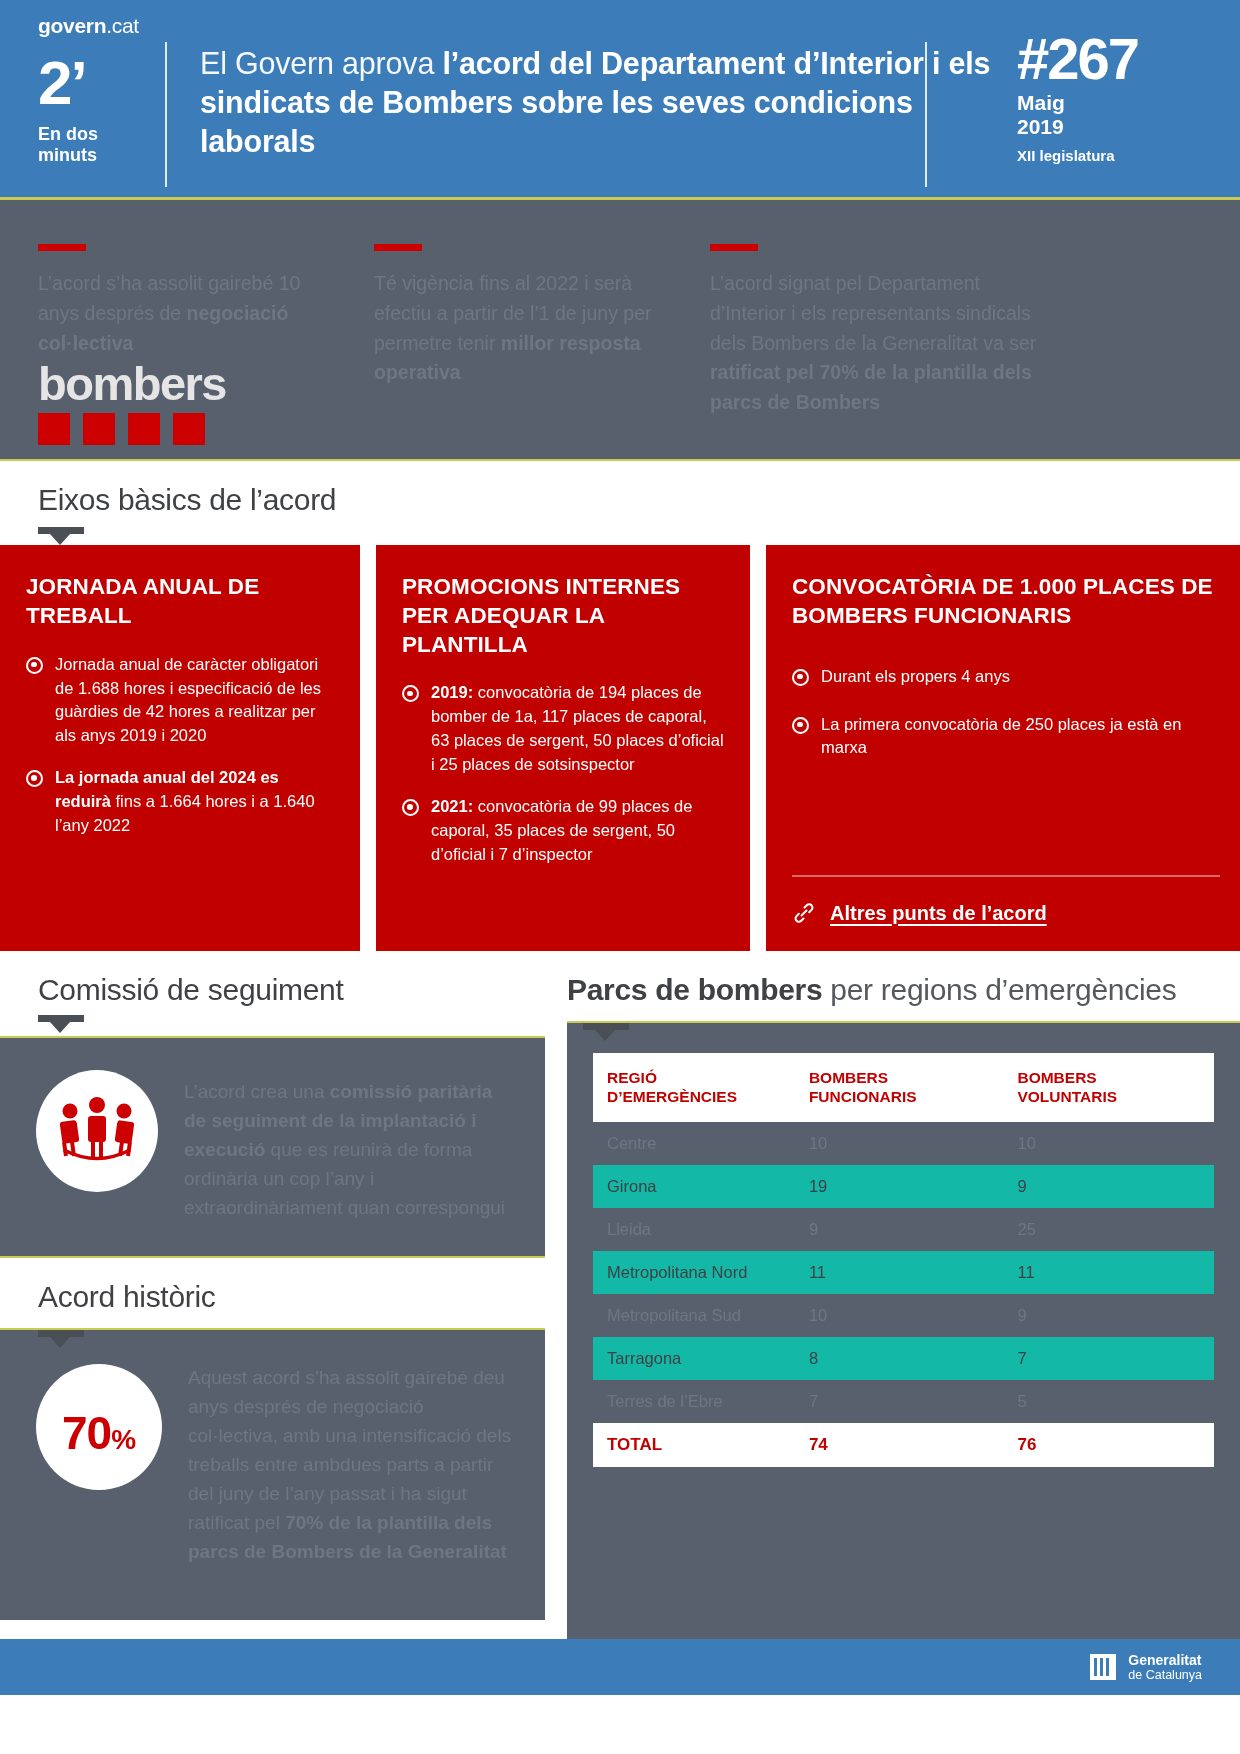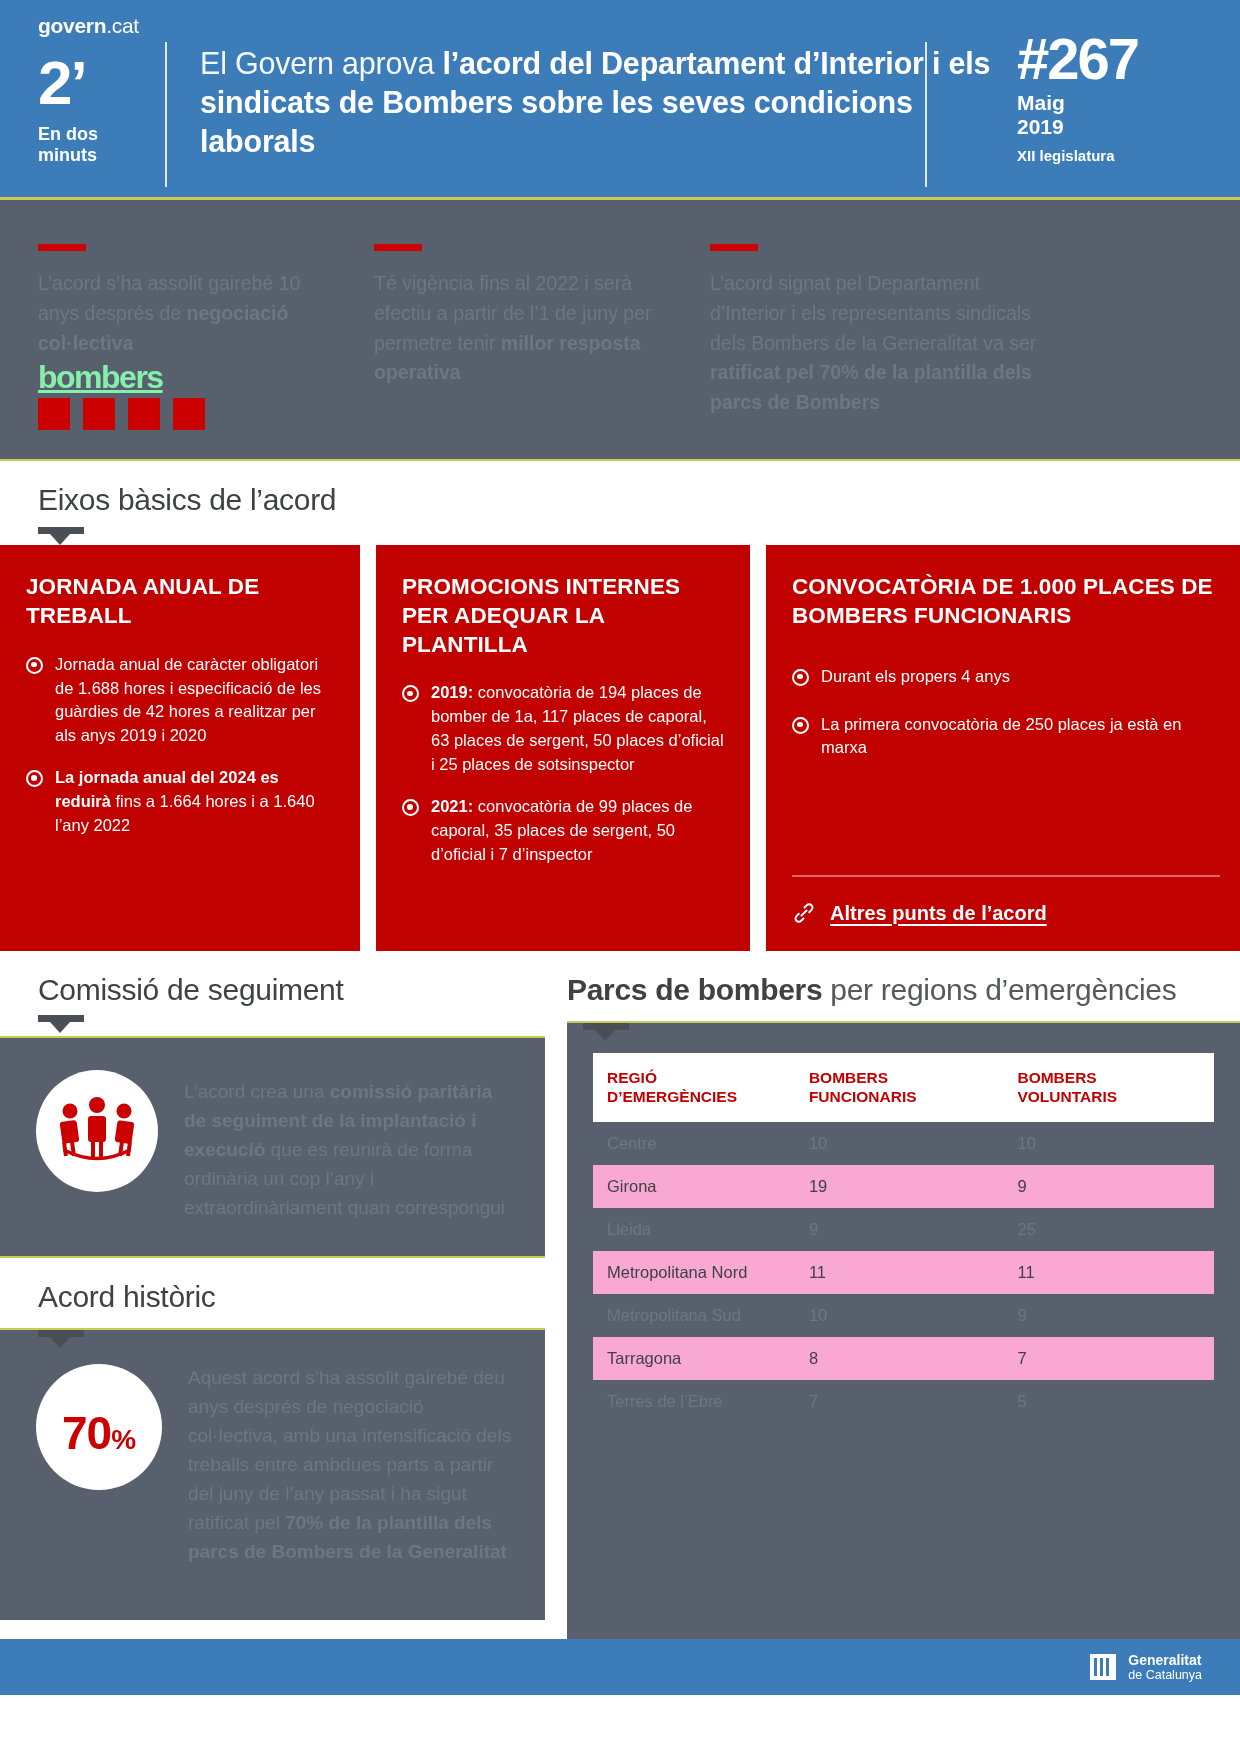--- a/index.html
+++ b/index.html
@@ -73,22 +73,22 @@
   .intro-col:nth-child(3) { width: 360px; }
   .dash { width: 48px; height: 7px; background: #cc0000; margin-bottom: 18px; }
   .intro-col p {
     font-size: 19.5px; line-height: 1.53; color: #6e7683;
   }
   .intro-col p b { font-weight: bold; color: #6e7683; }
   .bombers-logo {
     position: absolute; left: 38px; top: 162px;
   }
   .bombers-word {
-    font-size: 32px; font-weight: bold; color: #86efac;
-    letter-spacing: -1.5px; line-height: .95; text-decoration: underline;
+    font-size: 47px; font-weight: bold; color: #e5e5e5;
+    letter-spacing: -1.5px; line-height: .95;
   }
   .bombers-squares { display: flex; gap: 13px; margin-top: 6px; }
   .bombers-squares span {
     width: 32px; height: 32px; background: #cc0000; display: block;
   }
 
   
   .sec-head {
     font-size: 30px; color: #3f4145; font-weight: normal;
     letter-spacing: -0.3px;
@@ -195,21 +195,21 @@
   thead th {
     background: #fff; color: #c10000; font-size: 15.5px; font-weight: bold;
     text-align: left; padding: 16px 14px 16px 14px; line-height: 1.2;
     vertical-align: top;
   }
   thead th.num { padding-left: 4px; }
   tbody td {
     font-size: 16.5px; padding: 12px 14px; color: #3f4145;
   }
   tbody tr.alt td { background: transparent; color: #6e7683; }
-  tbody tr.plain td { background: #f9a8d4; color: #3f4145; }
+  tbody tr.plain td { background: #14b8a6; color: #3f4145; }
   tbody tr.total td {
     background: #fff; color: #c10000; font-weight: bold; font-size: 17px;
   }
   td.num { padding-left: 4px; }
 
   .divider-y { height: 2px; background: #c9cc52; }
 
   
   .footer {
     background: #3b7cb9; height: 56px; display: flex;
@@ -435,20 +435,25 @@
             </tr>
             <tr class="plain">
               <td>Tarragona</td>
               <td class="num">8</td>
               <td class="num">7</td>
             </tr>
             <tr class="alt">
               <td>Terres de l’Ebre</td>
               <td class="num">7</td>
               <td class="num">5</td>
+            </tr>
+            <tr class="total">
+              <td>TOTAL</td>
+              <td class="num">74</td>
+              <td class="num">76</td>
             </tr>
           </tbody>
         </table>
       </div>
     </div>
   </div>
 </div>
 
 <div class="footer">
   <div class="gencat">

